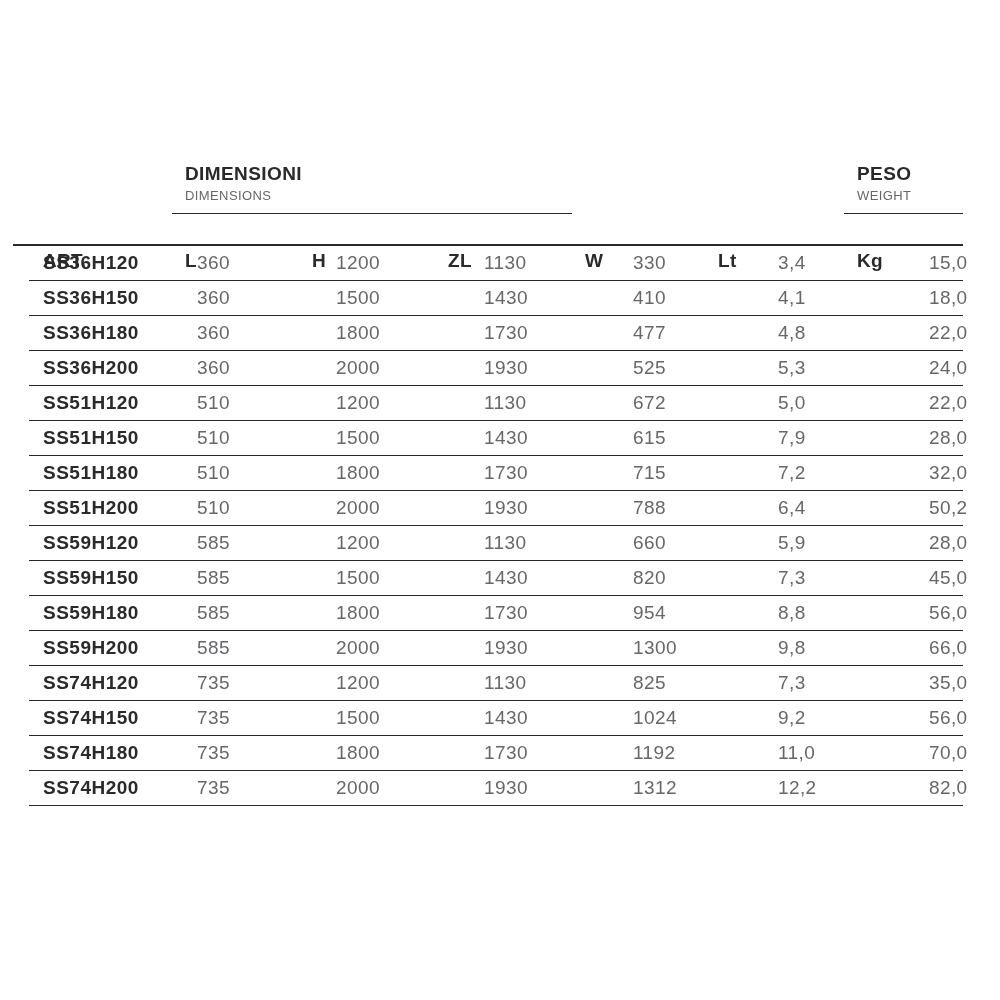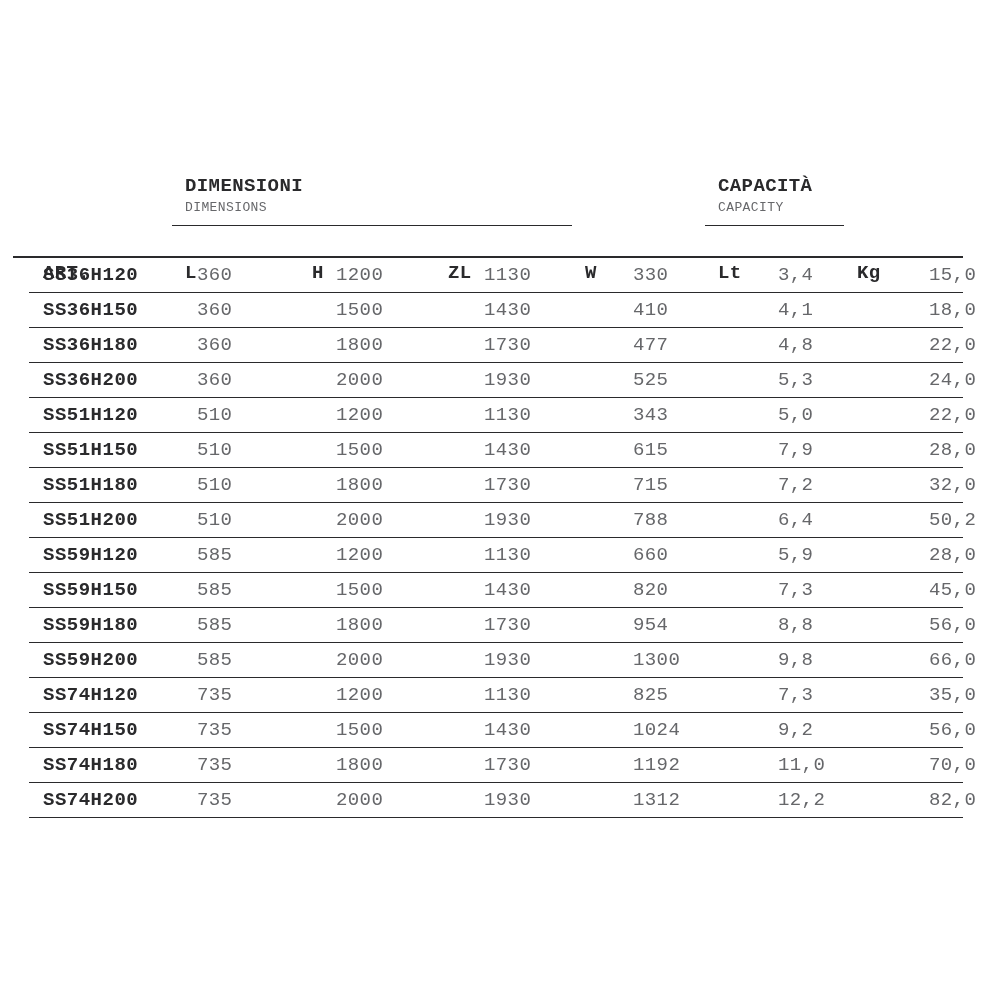--- a/index.html
+++ b/index.html
@@ -13,23 +13,22 @@
     width: 1000px; height: 1000px;
     background: #ffffff;
     overflow: hidden;
   }
   .spec-table {
     --cols: 143px 127px 136px 137px 133px 139px 119px;
     --dark: #2a2a2c;
     --gray: #66676a;
     position: absolute;
     left: 29px;
-    top: 175px;
+    top: 163px;
     width: 934px;
-    font-family: Liberation Mono, monospace;
   }
   
   .group-row {
     display: grid;
     grid-template-columns: var(--cols);
   }
   .group-cell {
     padding: 0 0 7px 13px;
     border-bottom: 1.4px solid var(--dark);
   }
@@ -100,23 +99,23 @@
 <body>
 
 <div class="page">
   <div class="spec-table">
 
     <div class="group-row">
       <div class="group-cell g-dim">
         <span class="group-title">DIMENSIONI</span>
         <span class="group-subtitle">DIMENSIONS</span>
       </div>
-      <div class="group-cell g-cap">
-        <span class="group-title">CAPACITÀ</span>
-        <span class="group-subtitle">CAPACITY</span>
+      <div class="group-cell g-peso">
+        <span class="group-title">PESO</span>
+        <span class="group-subtitle">WEIGHT</span>
       </div>
     </div>
 
     <div class="head-row">
       <div class="head-cell art">ART.</div>
       <div class="head-cell">L</div>
       <div class="head-cell">H</div>
       <div class="head-cell">ZL</div>
       <div class="head-cell">W</div>
       <div class="head-cell">Lt</div>
@@ -158,21 +157,21 @@
           <div class="cell">1930</div>
           <div class="cell">525</div>
           <div class="cell">5,3</div>
           <div class="cell">24,0</div>
         </div>
         <div class="trow">
           <div class="cell art">SS51H120</div>
           <div class="cell">510</div>
           <div class="cell">1200</div>
           <div class="cell">1130</div>
-          <div class="cell">343</div>
+          <div class="cell">672</div>
           <div class="cell">5,0</div>
           <div class="cell">22,0</div>
         </div>
         <div class="trow">
           <div class="cell art">SS51H150</div>
           <div class="cell">510</div>
           <div class="cell">1500</div>
           <div class="cell">1430</div>
           <div class="cell">615</div>
           <div class="cell">7,9</div>

